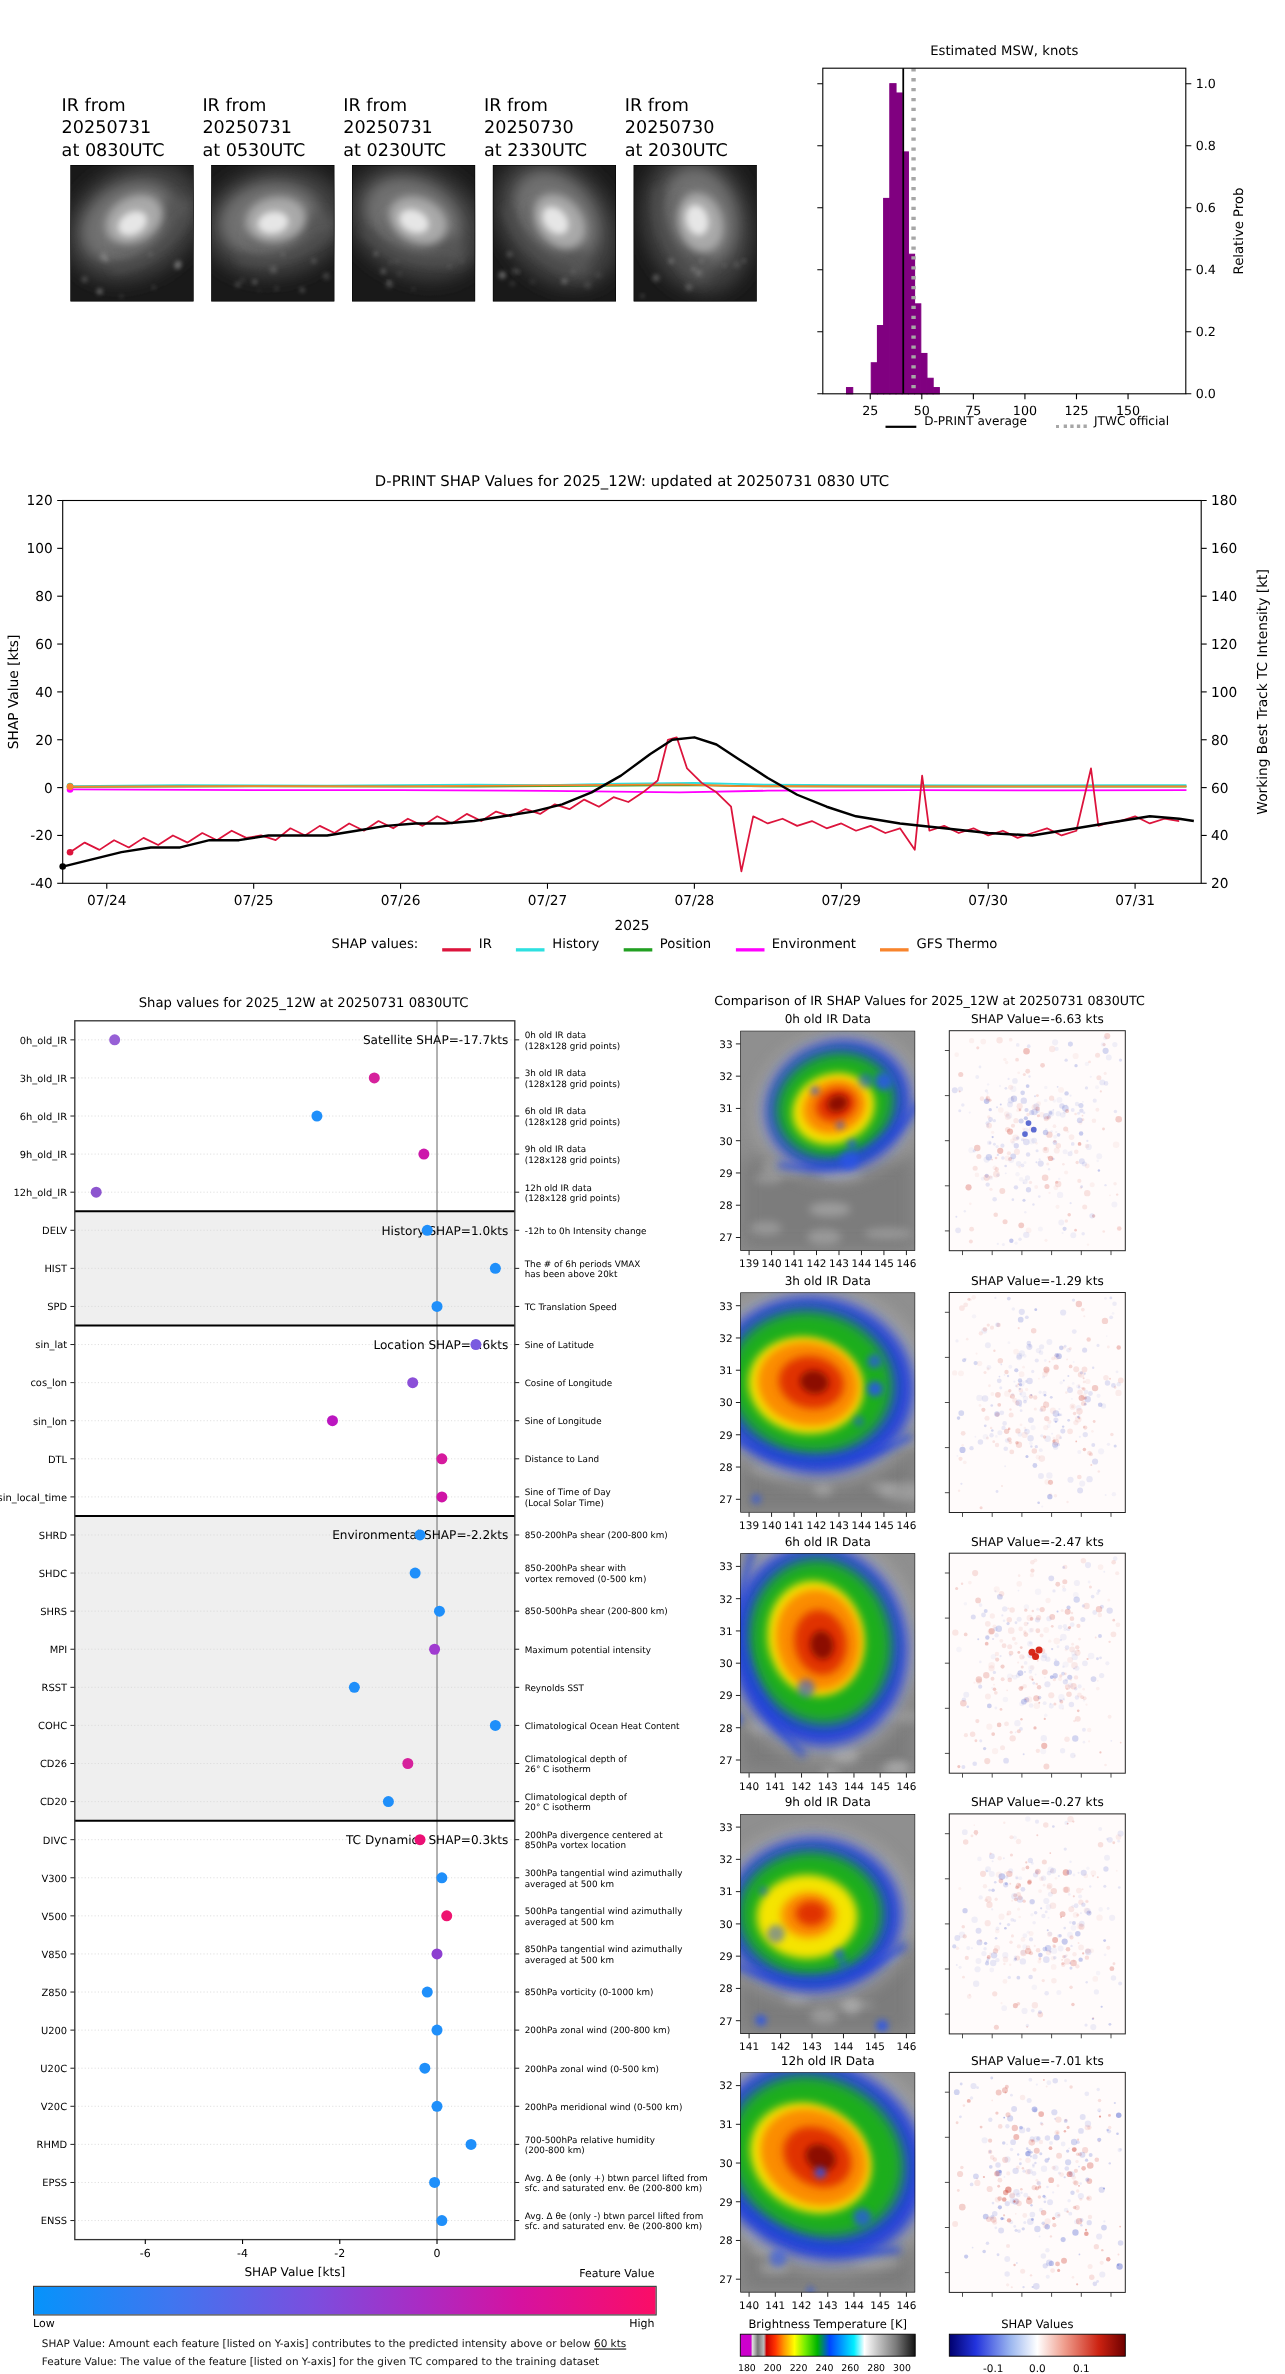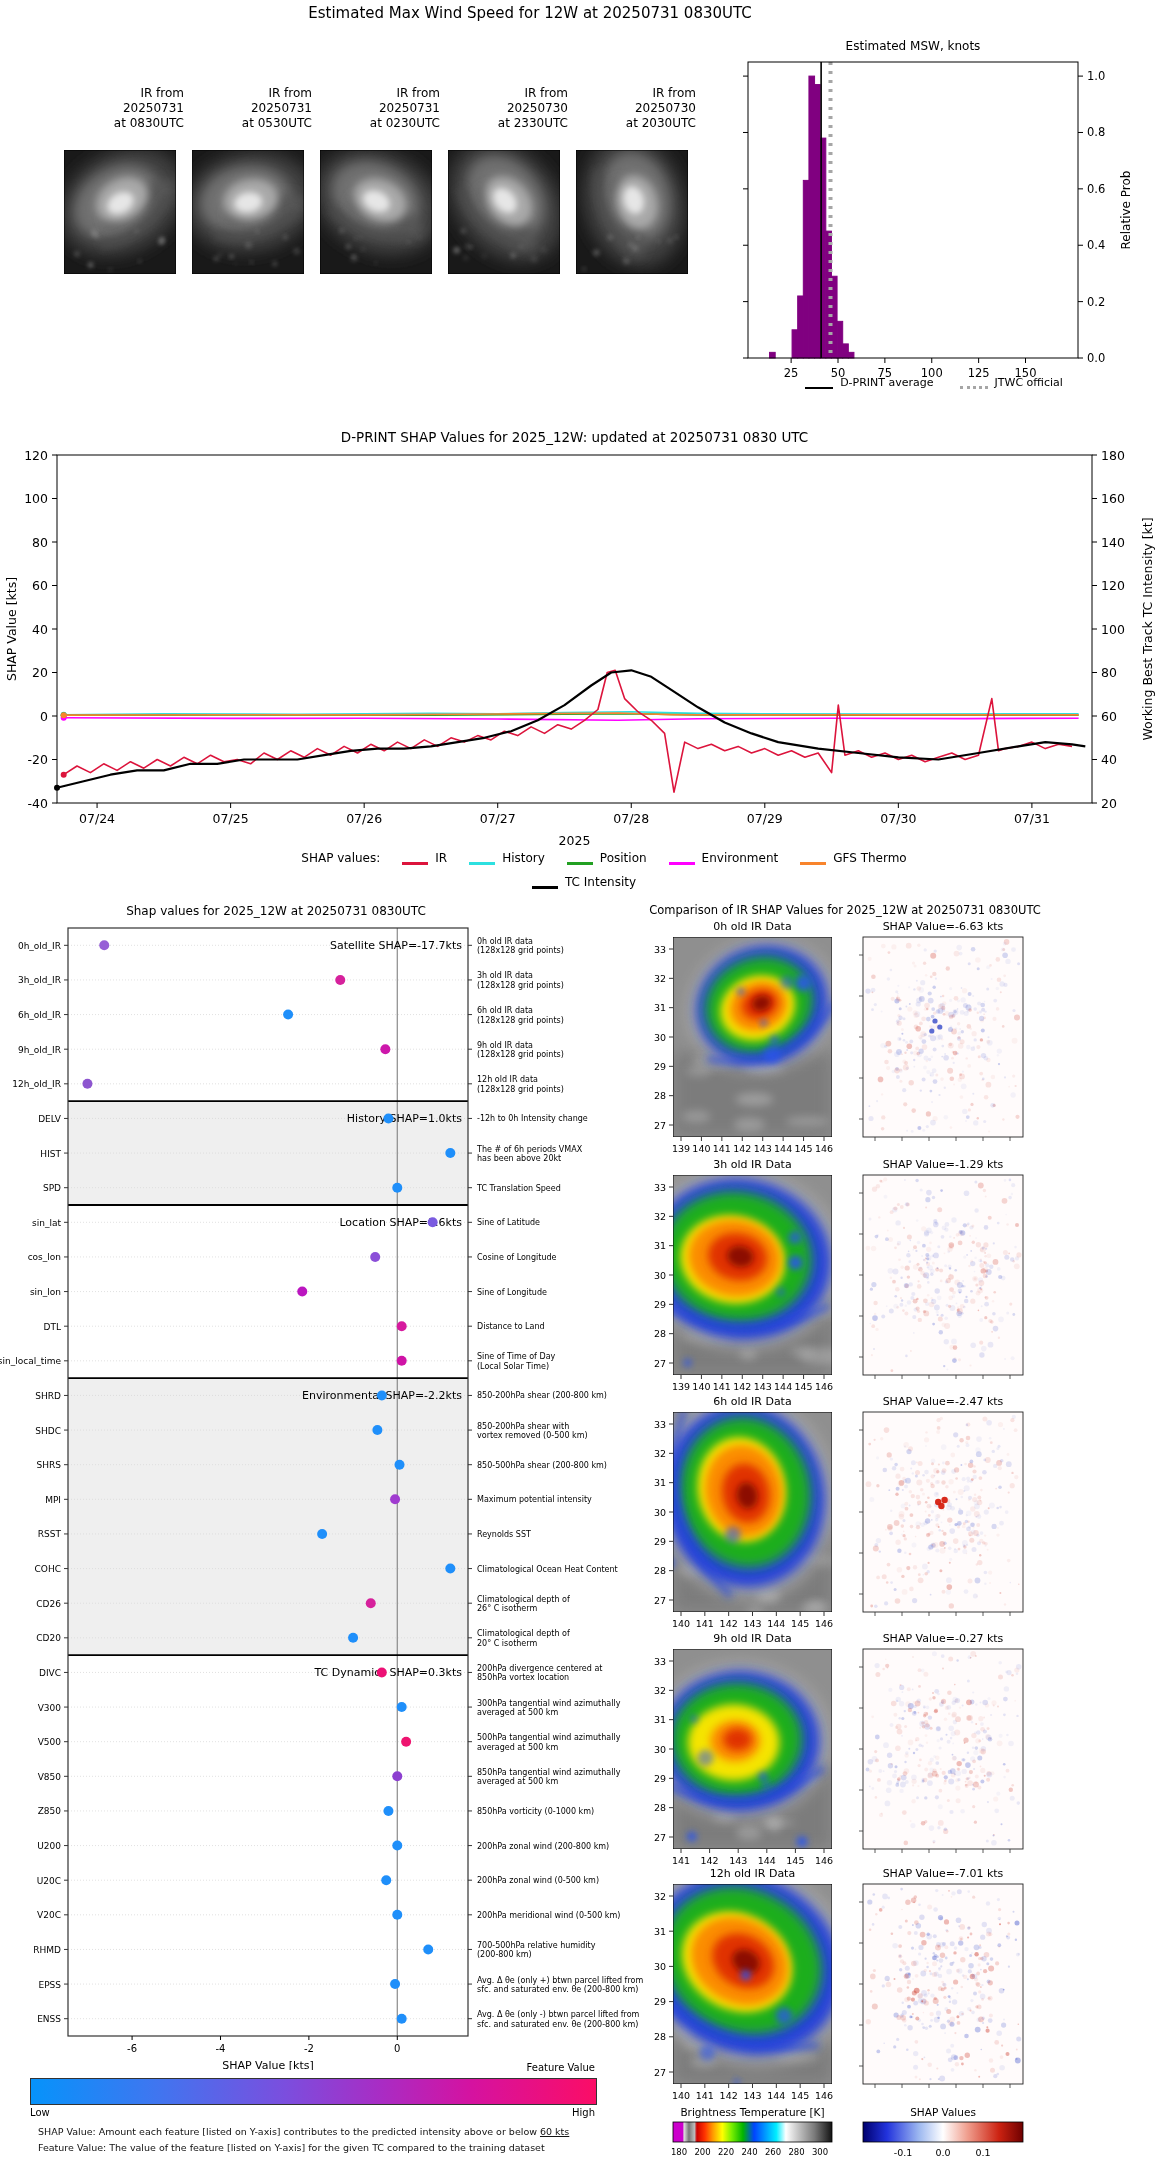--- a/index.html
+++ b/index.html
@@ -1,21 +1,21 @@
 <!DOCTYPE html>
 <html><head>
 <meta charset="utf-8">
 <style>
   html,body{margin:0;padding:0;background:#fff;}
   body{font-family:"DejaVu Sans","Liberation Sans",sans-serif;color:#000;}
   .page{position:relative;width:1168px;height:2158px;background:#fff;overflow:hidden;}
   .abs{position:absolute;}
   .center{text-align:center;}
   #top-title{top:4px;left:0;width:1060px;font-size:15px;font-weight:500;}
-  .thumb-label{top:86px;width:128px;font-size:12px;line-height:1.27;text-align:right;white-space:pre-line;}
+  .thumb-label{top:86px;width:128px;font-size:16px;line-height:1.27;text-align:left;white-space:pre-line;}
   #hist-legend{top:376px;left:700px;width:468px;display:flex;justify-content:center;gap:26px;font-size:11px;align-items:center;}
   .leg-item{display:flex;align-items:flex-end;gap:7px;}
   .sw{display:inline-block;width:28px;height:0;border-top:2px solid #000;}
   .sw-dot{border-top:3.5px dotted #a6a6a6;}
   .ts-leg{width:1168px;display:flex;justify-content:center;gap:22px;font-size:12px;align-items:center;}
   #ts-legend1{top:851px;padding-left:20px;}
   #ts-legend2{top:875px;}
   .sw-line{display:inline-block;width:26px;height:0;border-top:3px solid #000;}
   #dp-title{top:904px;left:11px;width:530px;font-size:12px;}
   #fv-label{top:2062px;left:395px;width:200px;text-align:right;font-size:10px;}
@@ -25,21 +25,20 @@
   #fv-high{top:2107px;left:495px;width:100px;text-align:right;font-size:10px;}
   .footnote{left:38px;font-size:9.5px;color:#111;}
   #fn1{top:2126px;} #fn2{top:2142px;}
   .u{text-decoration:underline;}
   svg text{fill:#000;}
 </style>
 </head>
 <body>
 
 <div class="page">
-  <div class="abs center" id="top-title">Estimated Max Wind Speed for 12W at 20250731 0830UTC</div>
 
   <div class="abs thumb-label" style="left:56px">IR from
 20250731
 at 0830UTC</div>
   <div class="abs thumb-label" style="left:184px">IR from
 20250731
 at 0530UTC</div>
   <div class="abs thumb-label" style="left:312px">IR from
 20250731
 at 0230UTC</div>
@@ -340,26 +339,20 @@
         <span class="sw-line" style="border-top-color: rgb(34, 160, 34);"></span>
         <span>Position</span>
       </span>
     <span class="leg-item">
         <span class="sw-line" style="border-top-color: rgb(255, 0, 255);"></span>
         <span>Environment</span>
       </span>
     <span class="leg-item">
         <span class="sw-line" style="border-top-color: rgb(248, 132, 44);"></span>
         <span>GFS Thermo</span>
-      </span>
-  </div>
-  <div class="abs ts-leg" id="ts-legend2">
-    <span class="leg-item">
-        <span class="sw-line" style="border-top-color: rgb(0, 0, 0);"></span>
-        <span>TC Intensity</span>
       </span>
   </div>
 
   <div class="abs center" id="dp-title">Shap values for 2025_12W at 20250731 0830UTC</div>
   <svg class="abs" id="dp-svg" style="left:0;top:920px" width="700" height="1150">
       <rect x="68" y="181.125" width="400" height="103.875" fill="#efefef"></rect>
       <rect x="68" y="458.125" width="400" height="277" fill="#efefef"></rect>
       <line x1="68" x2="468" y1="25.3125" y2="25.3125" stroke="#d9d9d9" stroke-width="0.8" stroke-dasharray="1 2"></line>
       <line x1="68" x2="468" y1="59.9375" y2="59.9375" stroke="#d9d9d9" stroke-width="0.8" stroke-dasharray="1 2"></line>
       <line x1="68" x2="468" y1="94.5625" y2="94.5625" stroke="#d9d9d9" stroke-width="0.8" stroke-dasharray="1 2"></line>

